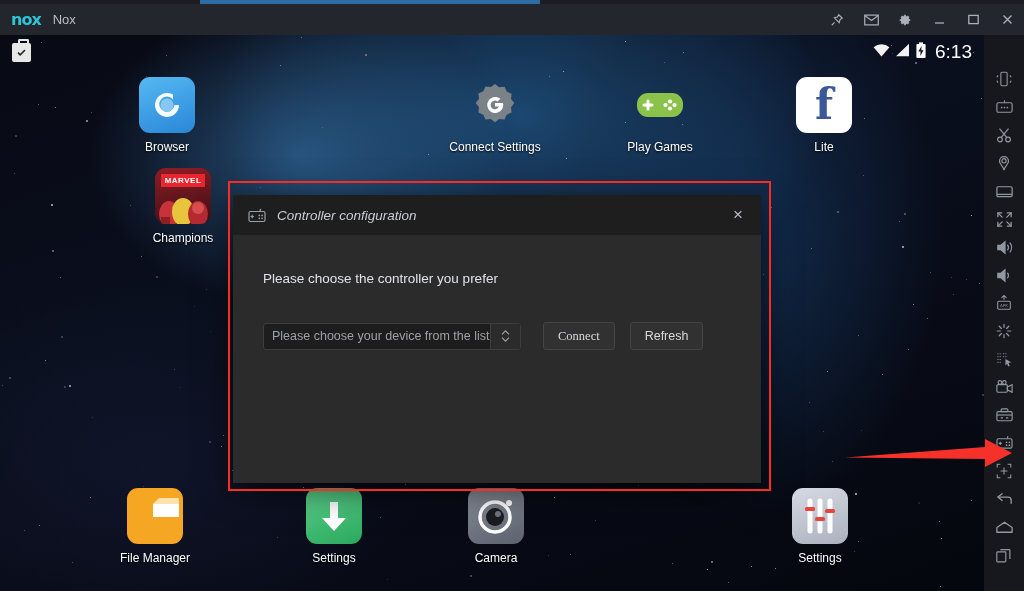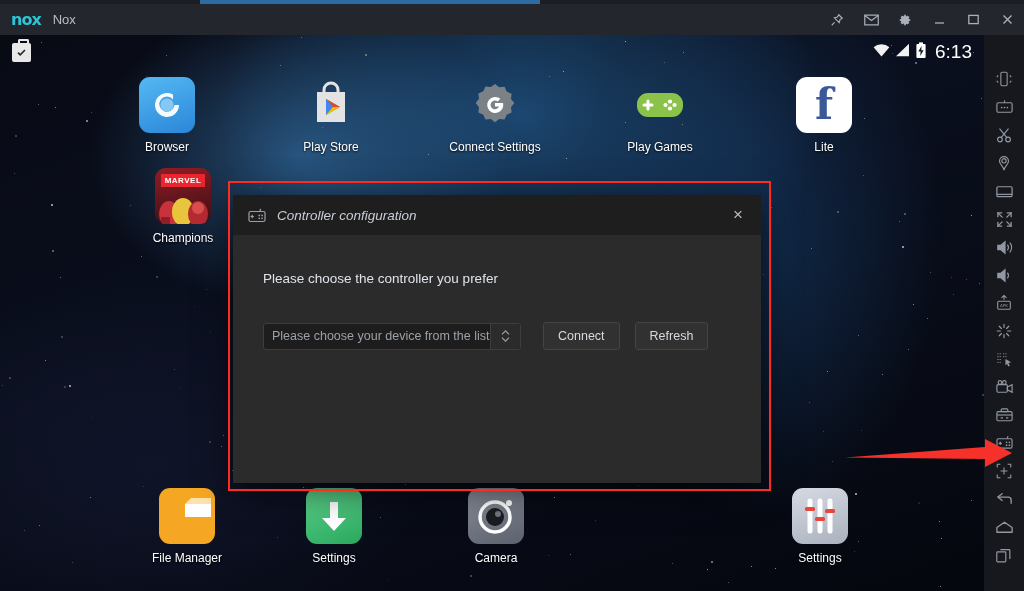--- a/index.html
+++ b/index.html
@@ -144,21 +144,21 @@
   .select-spin {
     width: 30px; height: 25px; background: #2b2b2b; border-left: 1px solid #3d3d3d;
     display: flex; flex-direction: column; align-items: center;
     justify-content: center; color: #9ba1a9;
   }
   .btn {
     height: 28px; min-width: 70px; padding: 0 14px; background: #313131;
     border: 1px solid #444; border-radius: 3px; color: #d6dae0; font-size: 12.5px;
     display: flex; align-items: center; justify-content: center;
   }
-  .btn.connect { margin-left: 22px; }
+  .btn.connect { margin-left: 22px; font-family: Liberation Serif, serif; }
   .btn.refresh { margin-left: 15px; }
   .dlg-note {
     position: absolute; left: 30px; top: 208px; width: 470px;
     color: #b5b9c0; font-size: 12.5px; line-height: 1.35;
   }
 
   
   .red-rect {
     position: absolute; left: 228px; top: 146px; width: 543px; height: 310px;
     border: 2.5px solid #ff2a20; pointer-events: none;
@@ -437,33 +437,20 @@
       <div class="app-cell" style="left:112px; top:42px;">
         <div class="app-ico ico-browser">
           <svg width="40" height="40" viewBox="0 0 40 40">
             <path d="M32 20a12 12 0 11-6-10.4v5A7.6 7.6 0 1027.5 20z" fill="#ffffff" opacity="0.95"></path>
             <circle cx="20" cy="20" r="6.6" fill="#9fd4f7" opacity="0.75"></circle>
           </svg>
         </div>
         <div class="app-label">Browser</div>
       </div>
 
-      <div class="app-cell" style="left:276px; top:42px;">
-        <div class="app-ico ico-play">
-          <svg width="54" height="54" viewBox="0 0 54 54">
-            <path d="M13 14h28v30H13z" fill="#e3e3e3"></path>
-            <path d="M20 14v-2a7 7 0 0114 0v2" stroke="#e3e3e3" stroke-width="3" fill="none"></path>
-            <path d="M22 21 L36 29 L22 37 Z" fill="#34a853"></path>
-            <path d="M22 21 L29 29 L22 37 Z" fill="#4285f4"></path>
-            <path d="M29 29 L36 29 L22 37 Z" fill="#fbbc05"></path>
-            <path d="M29 29 L36 29 L22 21 Z" fill="#ea4335"></path>
-          </svg>
-        </div>
-        <div class="app-label">Play Store</div>
-      </div>
 
       <div class="app-cell" style="left:440px; top:42px;">
         <div class="app-ico ico-gsett">
           <svg width="54" height="54" viewBox="0 0 54 54">
             <path d="M27 6l4.2 3.3 5.3-.6 2.2 4.9 4.9 2.2-.6 5.3L46.3 25l-3.3 4.2.6 5.3-4.9 2.2-2.2 4.9-5.3-.6L27 44.3l-4.2-3.3-5.3.6-2.2-4.9-4.9-2.2.6-5.3L7.7 25l3.3-4.2-.6-5.3 4.9-2.2 2.2-4.9 5.3.6z" fill="#7b8287"></path>
             <path d="M34 25h-7v3.6h4a4.4 4.4 0 11-1.3-5.2l2.6-2.6A8 8 0 1035 25z" fill="#ffffff"></path>
           </svg>
         </div>
         <div class="app-label">Connect Settings</div>
       </div>
@@ -496,21 +483,21 @@
             <ellipse cx="14" cy="30" rx="10" ry="13" fill="#c8323a"></ellipse>
             <ellipse cx="28" cy="28" rx="11" ry="14" fill="#e8c53c"></ellipse>
             <ellipse cx="43" cy="30" rx="10" ry="13" fill="#b62a32"></ellipse>
             <circle cx="43" cy="24" r="6" fill="#d94f4f"></circle>
             <rect x="6" y="33" width="9" height="7" fill="#8e1f24"></rect>
           </svg>
         </div>
         <div class="app-label">Champions</div>
       </div>
 
-      <div class="app-cell" style="left:132px; top:453px;">
+      <div class="app-cell" style="left:100px; top:453px;">
         <div class="app-ico ico-file">
           <svg width="56" height="56" viewBox="0 0 56 56">
             <path d="M4 10h20l5 6h23v34H4z" fill="#f5a623"></path>
             <path d="M26 16h26v13H26z" fill="#ffffff"></path>
             <path d="M26 16l6-6h20v6z" fill="#ffe2ab"></path>
           </svg>
         </div>
         <div class="app-label">File Manager</div>
       </div>
 

